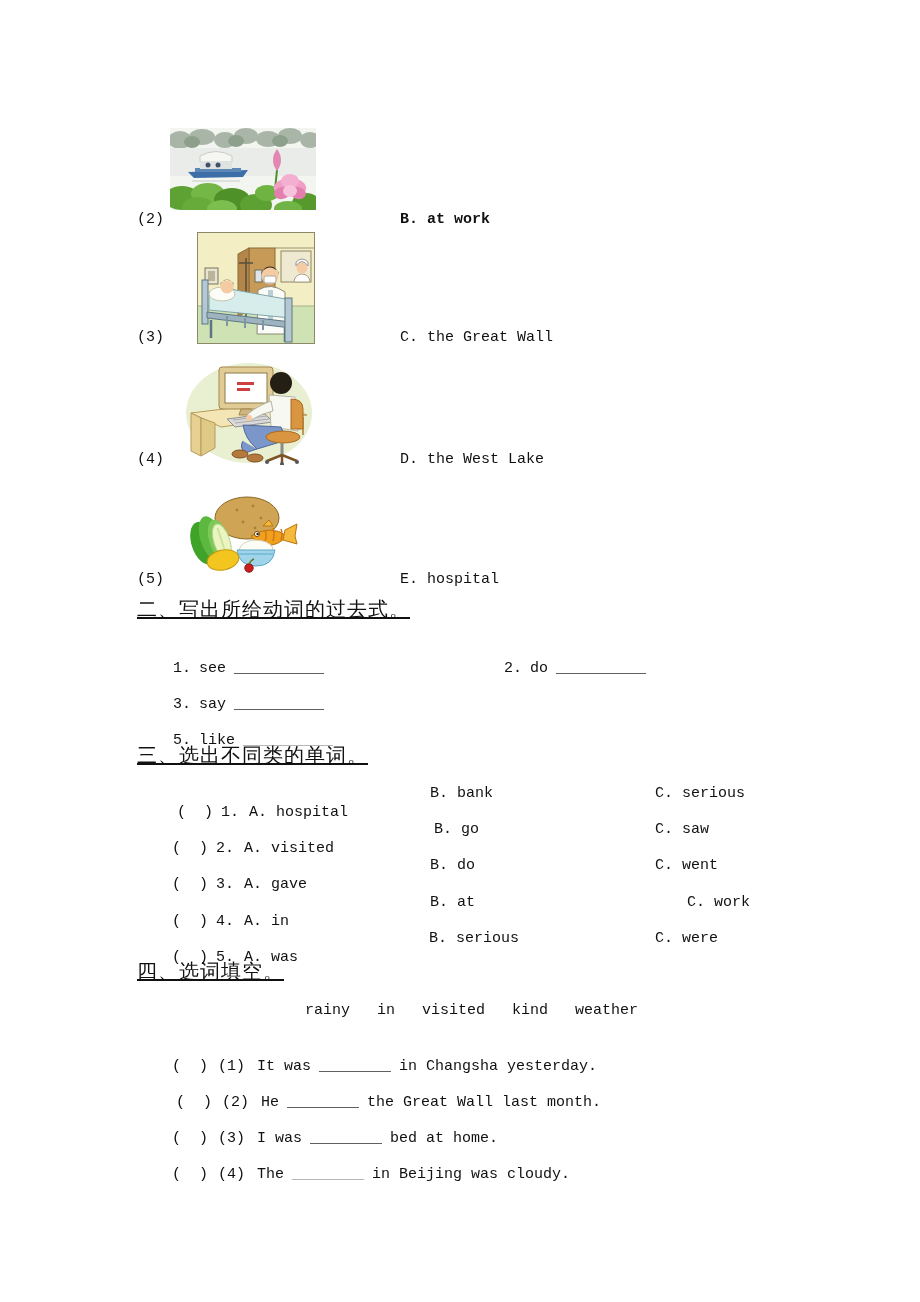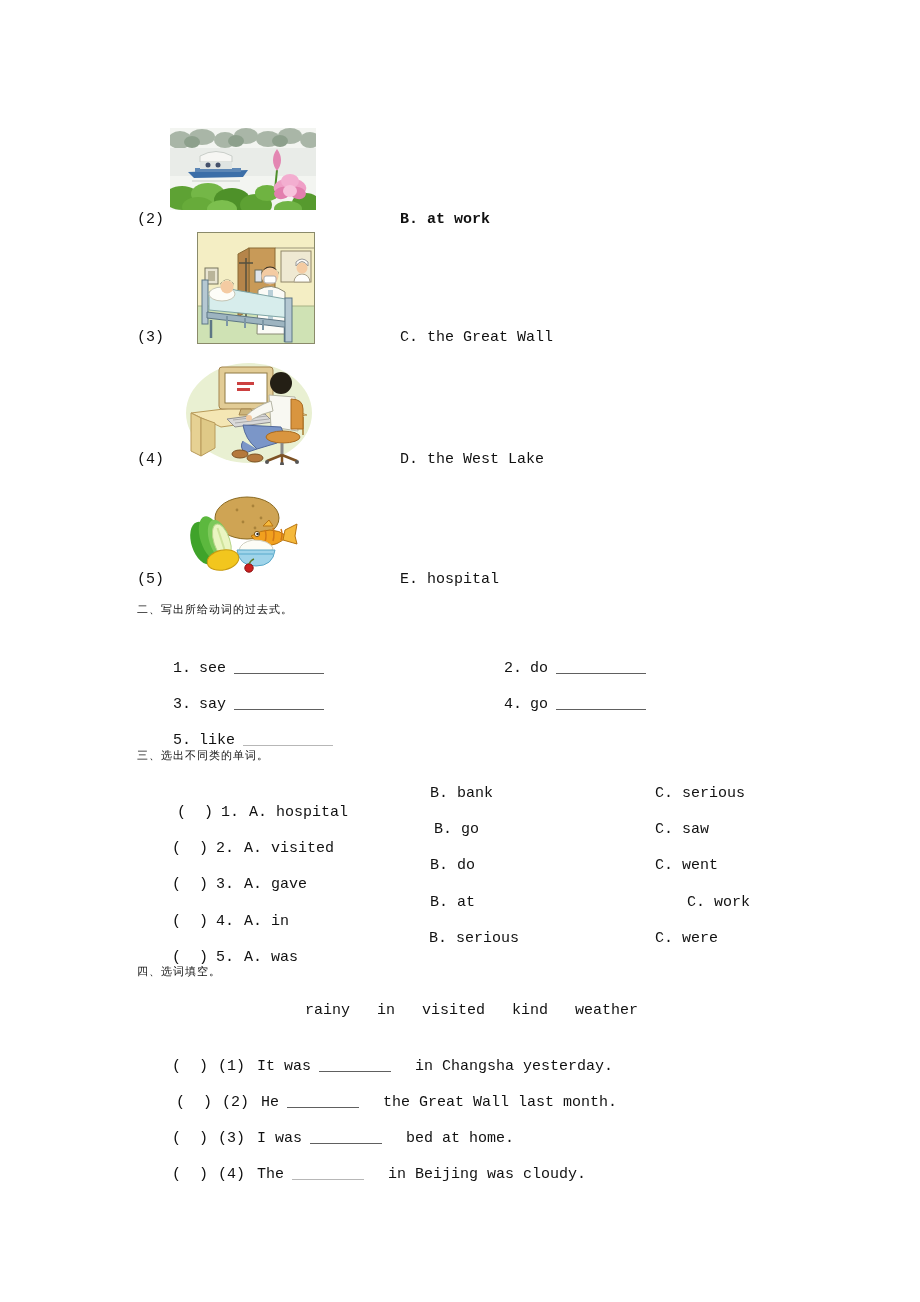--- a/index.html
+++ b/index.html
@@ -5,31 +5,31 @@
   html,body{margin:0;padding:0;background:#ffffff;}
   .page{
     position:relative;
     width:920px;height:1302px;
     background:#ffffff;
     font-family:"Liberation Mono","DejaVu Sans Mono",monospace;
     font-size:15px;color:#111;
     overflow:hidden;
   }
   .line{position:absolute;white-space:pre;line-height:19px;}
-  .cn{font-size:11px;letter-spacing:1px;}
+  .cn{font-size:20px;letter-spacing:1px;text-decoration:underline;}
   .img{position:absolute;margin:0;padding:0;line-height:0;}
   .img svg{display:block;}
   .num{margin-right:8px;}
   .word{margin-right:8px;}
   .blank{letter-spacing:0;}
   .muted{color:#9a9a9a;}
   .ml8{margin-left:8px;}
   .ml10{margin-left:10px;}
   .ml12{margin-left:12px;}
-  .mr8{margin-right:24px;}
+  .mr8{margin-right:8px;}
 </style>
 </head>
 <body>
 
 <div class="page">
 
   <figure class="img" style="left:170px;top:128px;">
     <svg width="146" height="82" viewBox="0 0 146 82">
       <rect width="146" height="82" fill="#f3f5f1"></rect>
       <g fill="#a9b6a7">
@@ -212,23 +212,20 @@
 
   <div class="line" style="left:137px;top:640px;">
     <span class="num">1.</span><span class="word">see</span><span class="blank">__________</span>
   </div>
   <div class="line" style="left:468px;top:640px;">
     <span class="num">2.</span><span class="word">do</span><span class="blank">__________</span>
   </div>
   <div class="line" style="left:137px;top:676px;">
     <span class="num">3.</span><span class="word">say</span><span class="blank">__________</span>
   </div>
-  <div class="line" style="left:468px;top:676px;">
-    <span class="num">4.</span><span class="word">go</span><span class="blank">__________</span>
-  </div>
   <div class="line" style="left:137px;top:712px;">
     <span class="num">5.</span><span class="word">like</span><span class="blank muted">__________</span>
   </div>
 
   <div class="line cn" style="left:137px;top:747px;">三、选出不同类的单词。</div>
 
   <div class="line" style="left:141px;top:784px;text-align:right;">
     <span>(  )</span><span class="ml8">1.</span><span class="ml10">A. hospital</span>
   </div>
   <div class="line" style="left:430px;top:784px;">B. bank</div>

